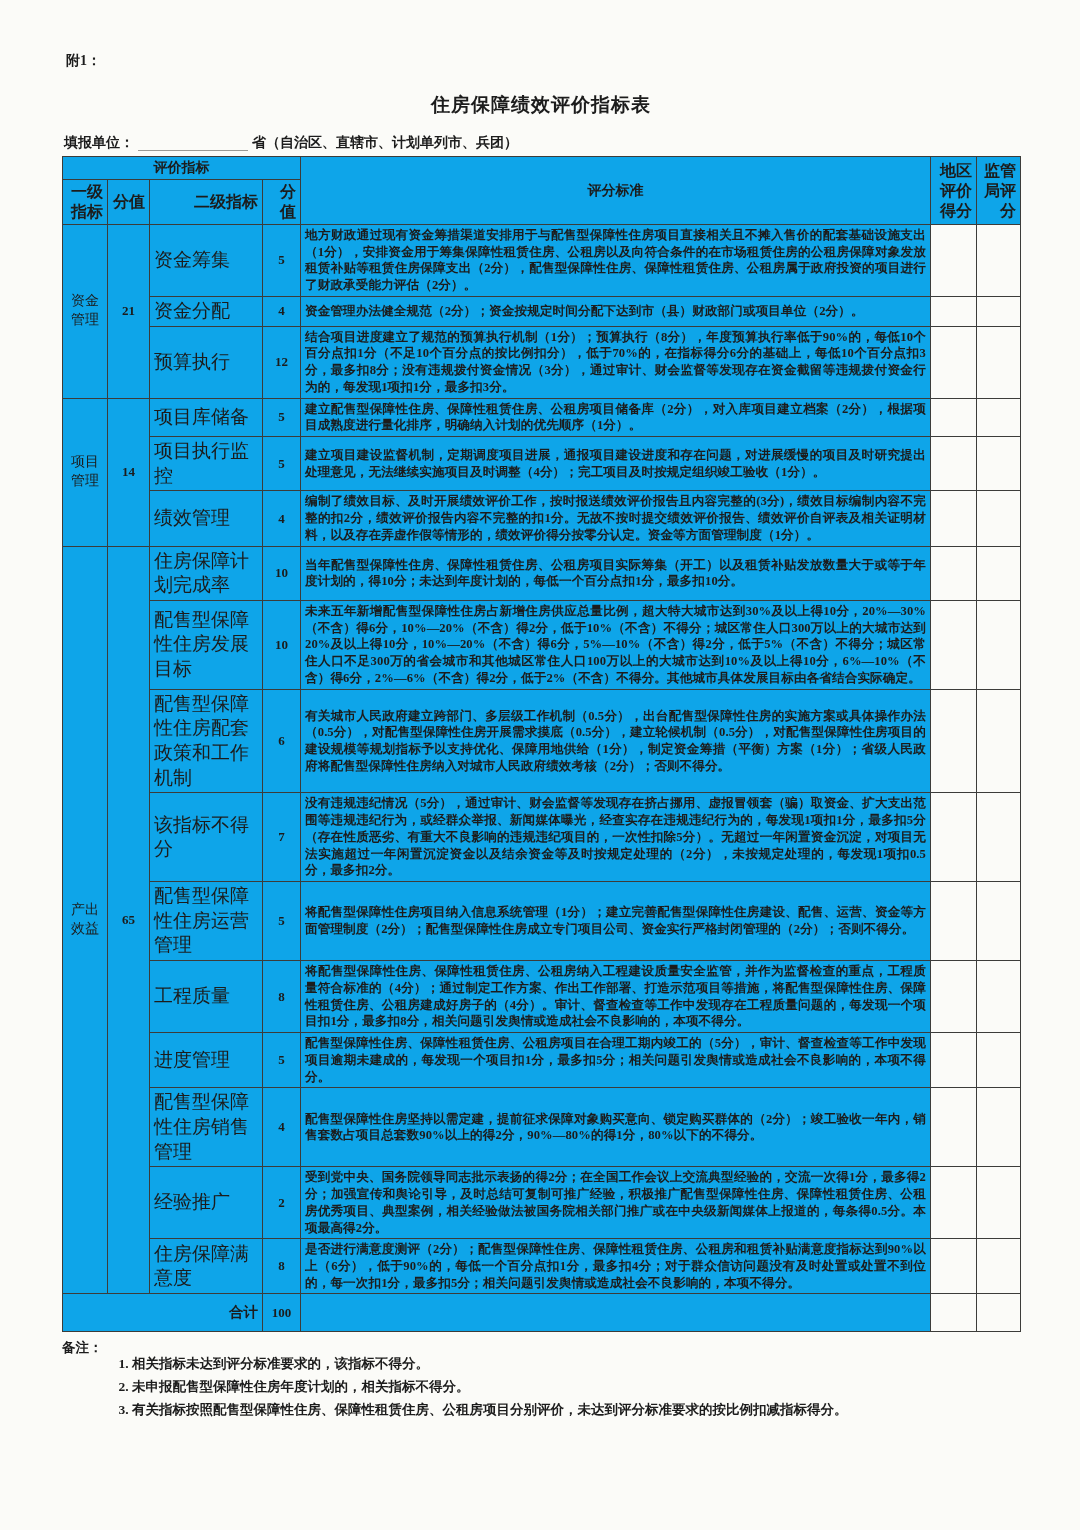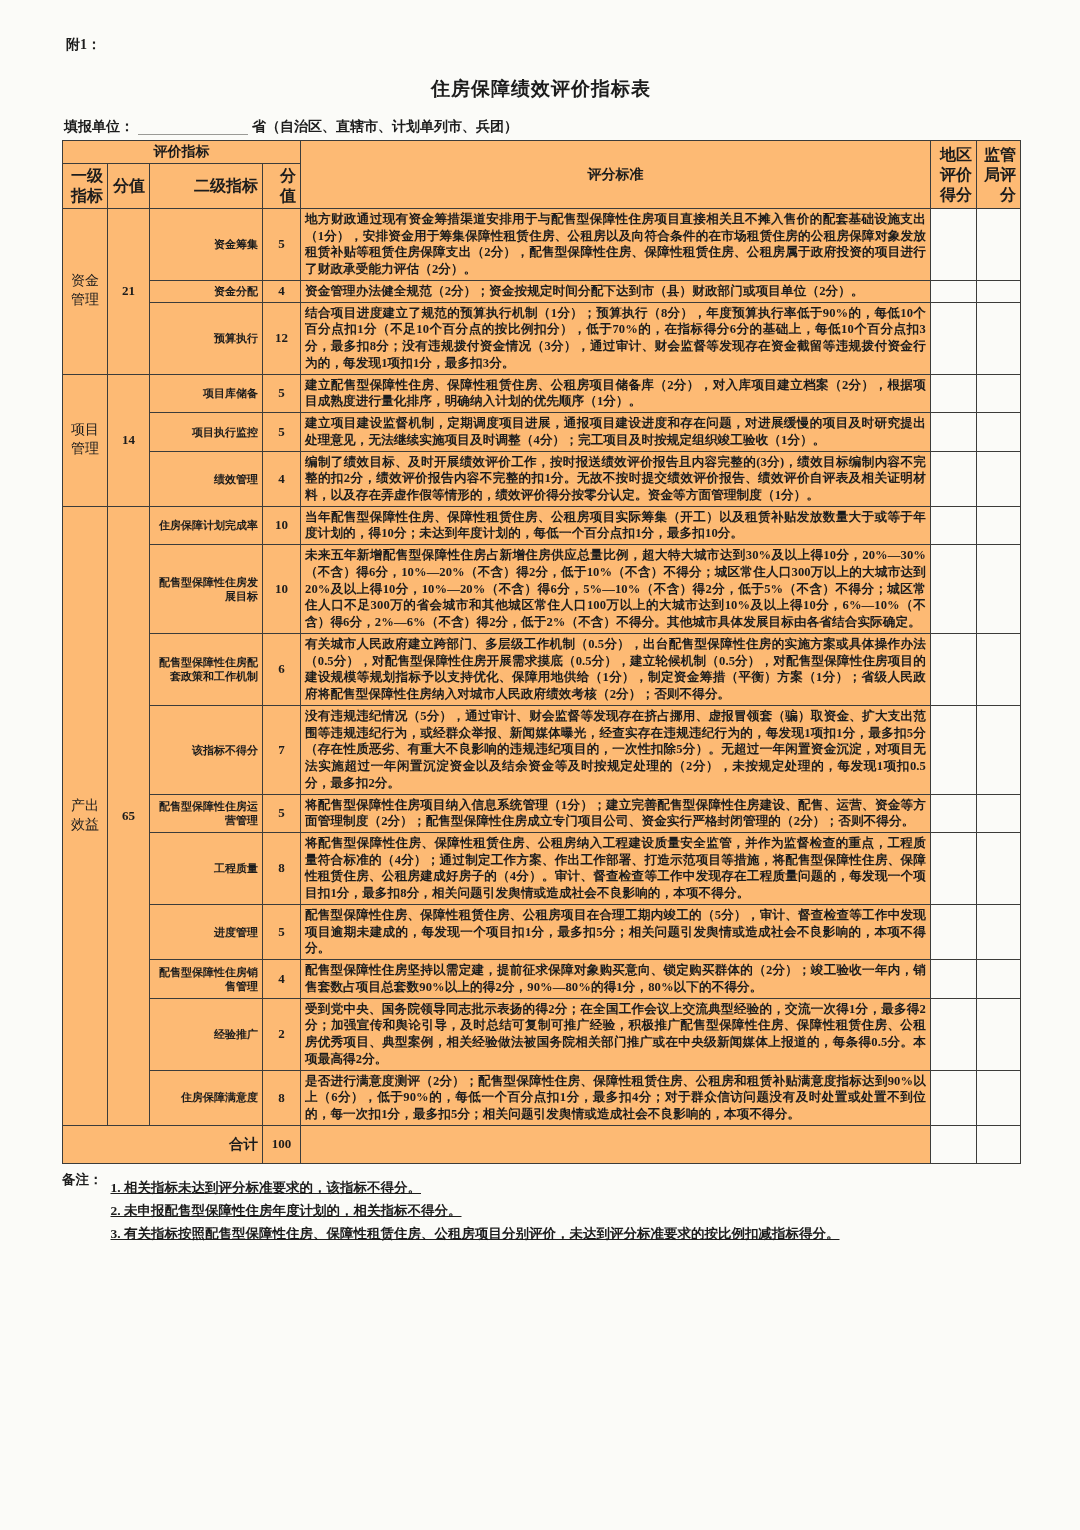--- a/index.html
+++ b/index.html
@@ -8,21 +8,21 @@
     background:#e9e9e7;
     font-family:"Liberation Serif","DejaVu Serif",serif;
     color:#1c1c1c;
   }
   .page {
     position:relative;
     width:1080px;
     min-height:1530px;
     margin:0 auto;
     background:#fbfbf8;
-    padding:36px 60px 20px 62px;
+    padding:52px 60px 20px 62px;
     font-weight:600;
   }
   .attach { font-size:14px; text-align:left; margin:0 0 22px 4px; }
   .doc-title {
     text-align:center;
     font-size:19px;
     font-weight:700;
     letter-spacing:1px;
     margin:0 0 16px 0;
   }
@@ -31,52 +31,52 @@
     display:inline-block;
     width:110px;
     border-bottom:1px solid #9a9a96;
     height:16px;
     margin:0 4px;
   }
   table.main {
     width:958px;
     border-collapse:collapse;
     table-layout:fixed;
-    background:#fdba74;
+    background:#0ea5e9;
   }
   table.main col.c-l1 { width:45px; }
   table.main col.c-s1 { width:42px; }
   table.main col.c-l2 { width:113px; }
   table.main col.c-s2 { width:38px; }
   table.main col.c-cr { width:630px; }
   table.main col.c-r1 { width:46px; }
   table.main col.c-r2 { width:44px; }
   table.main th, table.main td {
     border:1.5px solid #3c3c3a;
     padding:2px 4px;
     vertical-align:middle;
   }
   th.hdr { font-size:14px; font-weight:700; text-align:center; padding:4px 2px; }
   th.hdr-small { font-size:16px; font-weight:700; text-align:right; line-height:1.25; padding:2px 1px; }
   td.l1cell { font-size:14px; text-align:center; line-height:1.35; font-weight:400; padding:2px 6px; }
   td.scorecell { font-size:13px; text-align:center; font-weight:600; }
-  td.l2cell { font-size:11px; text-align:right; line-height:1.3; font-weight:700; padding:2px 3px; }
+  td.l2cell { font-size:19px; text-align:left; line-height:1.3; font-weight:400; padding:2px 3px; }
   td.crit {
     font-size:12.6px;
     line-height:1.33;
     text-align:justify;
     padding:3px 7px;
     font-weight:700;
     letter-spacing:0.1px;
   }
   td.empty-score { background:#fbfbf8; }
   td.totalcell { font-size:14.5px; text-align:right; font-weight:700; height:38px; }
   .notes { margin-top:6px; font-size:13.5px; line-height:1.55; display:flex; }
   .notes-label { white-space:nowrap; }
-  .notes-items { margin:8px; padding:0; list-style:none;text-decoration:underline; }
+  .notes-items { margin:16px; padding:0; list-style:none; }
   .notes-items li { margin:0 0 2px 0; }
 </style>
 </head>
 <body>
 
 <div class="page">
 
   <div class="attach">附1：</div>
 
   <div class="doc-title">住房保障绩效评价指标表</div>

